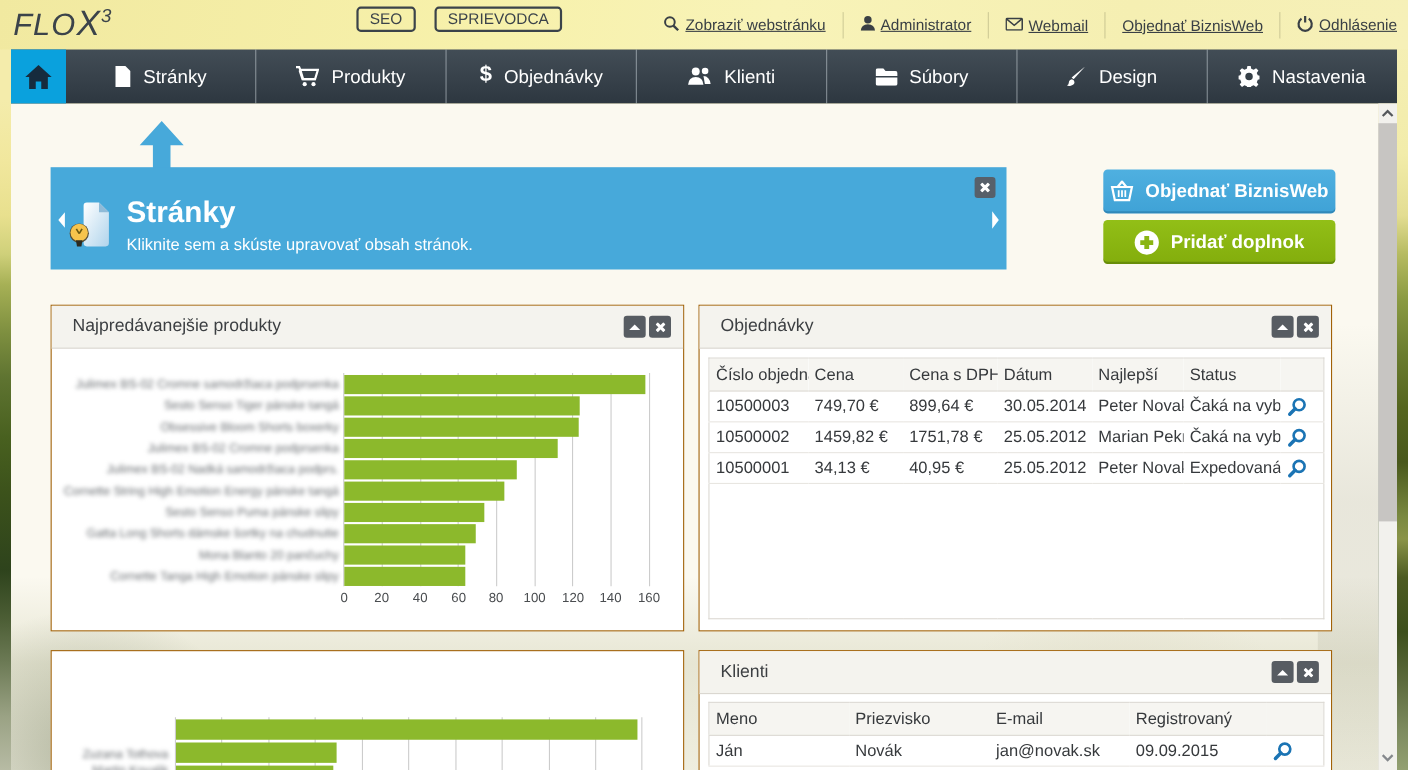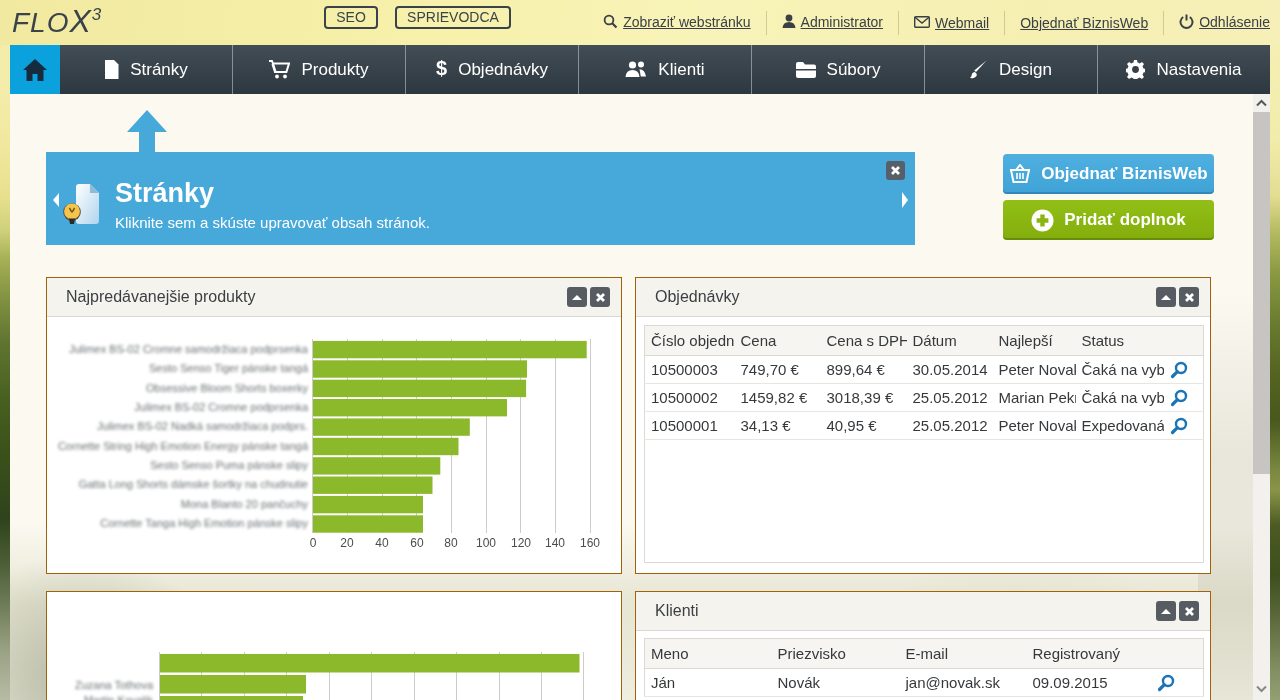--- a/index.html
+++ b/index.html
@@ -222,21 +222,21 @@
             <td>
               <svg class="mag" width="18" height="18" viewBox="0 0 18 18">
                 <circle cx="11" cy="7" r="5" fill="none" stroke="#1b74b4" stroke-width="2.4"></circle>
                 <path d="M7.4 10.6 L2.5 15.5" stroke="#1b74b4" stroke-width="3.2" stroke-linecap="round"></path>
               </svg>
             </td>
           </tr>
    <tr>
             <td>10500002</td>
             <td>1459,82 €</td>
-            <td>3018,39 €</td>
+            <td>1751,78 €</td>
             <td>25.05.2012</td>
             <td>Marian Pekny</td>
             <td>Čaká na vybav</td>
             <td>
               <svg class="mag" width="18" height="18" viewBox="0 0 18 18">
                 <circle cx="11" cy="7" r="5" fill="none" stroke="#1b74b4" stroke-width="2.4"></circle>
                 <path d="M7.4 10.6 L2.5 15.5" stroke="#1b74b4" stroke-width="3.2" stroke-linecap="round"></path>
               </svg>
             </td>
           </tr>

